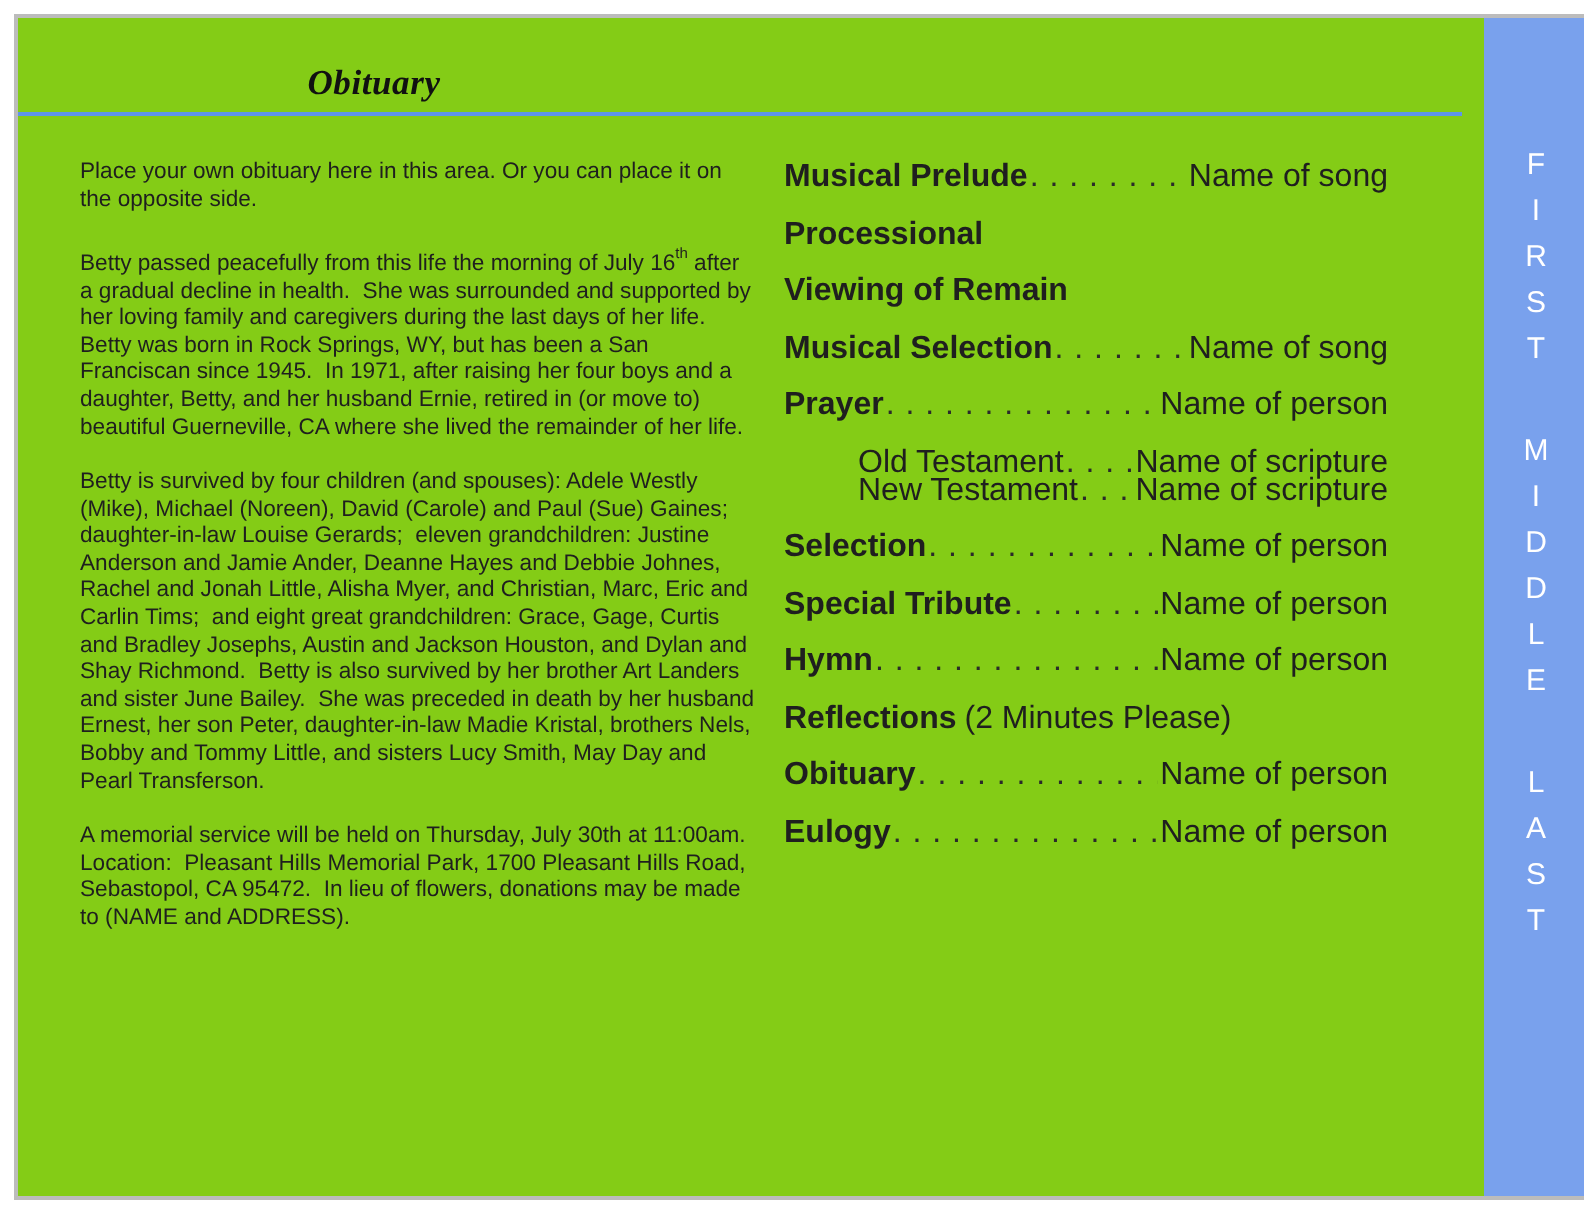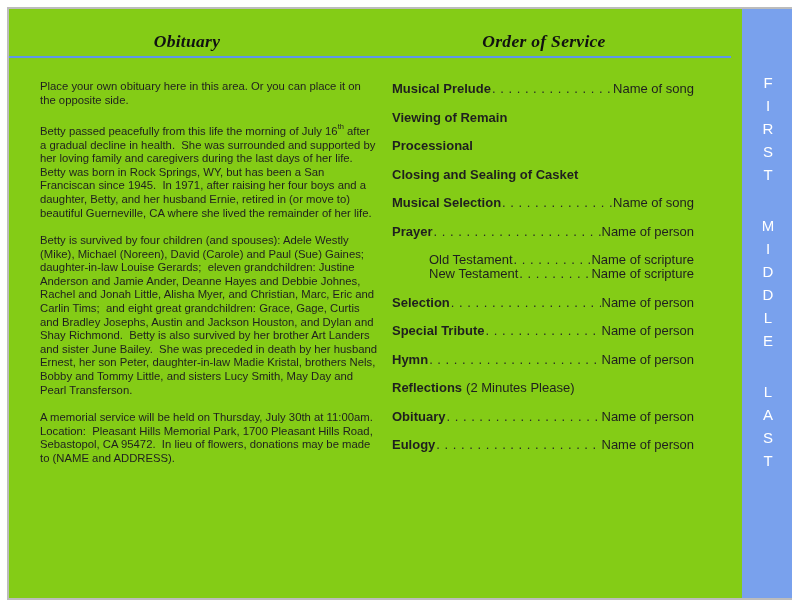--- a/index.html
+++ b/index.html
@@ -14,21 +14,21 @@
   .title-left{left:0;width:356px;}
   .title-right{left:356px;width:358px;}
   .divider{position:absolute;left:0;top:47px;width:722px;height:2px;background:#5E95EA;}
   
   .left-col{position:absolute;left:31px;top:71px;width:338px;
             font-size:11.3px;line-height:13.6px;}
   .left-col p{margin:0 0 14px 0;white-space:pre-wrap;}
   .left-col sup{font-size:7.5px;position:relative;top:-1px;margin-top:44px;}
   
   .right-col{position:absolute;left:383px;top:73px;width:302px;
-             font-size:13px;line-height:13px;}
+             font-size:16px;line-height:13px;}
   .row{display:flex;align-items:baseline;margin-bottom:15.5px;}
   .lbl{font-weight:bold;white-space:nowrap;}
   .sfx{margin-left:4px;white-space:nowrap;}
   .dots{flex:1 1 auto;overflow:hidden;white-space:nowrap;letter-spacing:.5px;
         margin:0 1px;color:#2a2a2a;}
   .val{white-space:nowrap;}
   .group{margin-bottom:15.5px;}
   .group .row{margin-bottom:2px;}
   .srow{display:flex;align-items:baseline;margin-left:37px;margin-bottom:1px;}
   .srow .slbl{white-space:nowrap;}
@@ -39,49 +39,45 @@
   .stack{color:#ffffff;font-size:15px;text-align:center;}
   .stack div{line-height:23px;}
 </style>
 </head>
 <body>
 
 <div class="canvas">
   <div class="sheet">
 
     <div class="title title-left">Obituary</div>
-    <div class="title title-right">Order of Service</div>
     <div class="divider"></div>
 
     <div class="left-col">
       <p>Place your own obituary here in this area. Or you can place it on the opposite side.</p>
       <p><span>Betty passed peacefully from this life the morning of July 16</span><sup>th</sup><span> after a gradual decline in health.  She was surrounded and supported by her loving family and caregivers during the last days of her life.  Betty was born in Rock Springs, WY, but has been a San Franciscan since 1945.  In 1971, after raising her four boys and a daughter, Betty, and her husband Ernie, retired in (or move to) beautiful Guerneville, CA where she lived the remainder of her life.</span></p>
       <p>Betty is survived by four children (and spouses): Adele Westly (Mike), Michael (Noreen), David (Carole) and Paul (Sue) Gaines;  daughter-in-law Louise Gerards;  eleven grandchildren: Justine Anderson and Jamie Ander, Deanne Hayes and Debbie Johnes, Rachel and Jonah Little, Alisha Myer, and Christian, Marc, Eric and Carlin Tims;  and eight great grandchildren: Grace, Gage, Curtis and Bradley Josephs, Austin and Jackson Houston, and Dylan and Shay Richmond.  Betty is also survived by her brother Art Landers and sister June Bailey.  She was preceded in death by her husband Ernest, her son Peter, daughter-in-law Madie Kristal, brothers Nels, Bobby and Tommy Little, and sisters Lucy Smith, May Day and Pearl Transferson.</p>
       <p>A memorial service will be held on Thursday, July 30th at 11:00am.  Location:  Pleasant Hills Memorial Park, 1700 Pleasant Hills Road, Sebastopol, CA 95472.  In lieu of flowers, donations may be made to (NAME and ADDRESS).</p>
     </div>
 
     <div class="right-col">
 
       <div class="row">
         <span class="lbl">Musical Prelude</span>
         <span class="dots">. . . . . . . . . . . . . . . . . . . . . . . . . . . . . . . . . . . . . . . . . . . . . . . . . . . . . . . . . . . . . . . . . . . . . . </span>
         <span class="val">Name of song</span>
       </div>
 
       <div class="row">
-        <span class="lbl">Viewing of Remain</span>
-      </div>
-
-      <div class="row">
         <span class="lbl">Processional</span>
       </div>
 
       <div class="row">
-        <span class="lbl">Closing and Sealing of Casket</span>
+        <span class="lbl">Viewing of Remain</span>
       </div>
+
 
       <div class="row">
         <span class="lbl">Musical Selection</span>
         <span class="dots">. . . . . . . . . . . . . . . . . . . . . . . . . . . . . . . . . . . . . . . . . . . . . . . . . . . . . . . . . . . . . . . . . . . . . . </span>
         <span class="val">Name of song</span>
       </div>
 
       <div class="row">
         <span class="lbl">Prayer</span>
         <span class="dots">. . . . . . . . . . . . . . . . . . . . . . . . . . . . . . . . . . . . . . . . . . . . . . . . . . . . . . . . . . . . . . . . . . . . . . </span>

